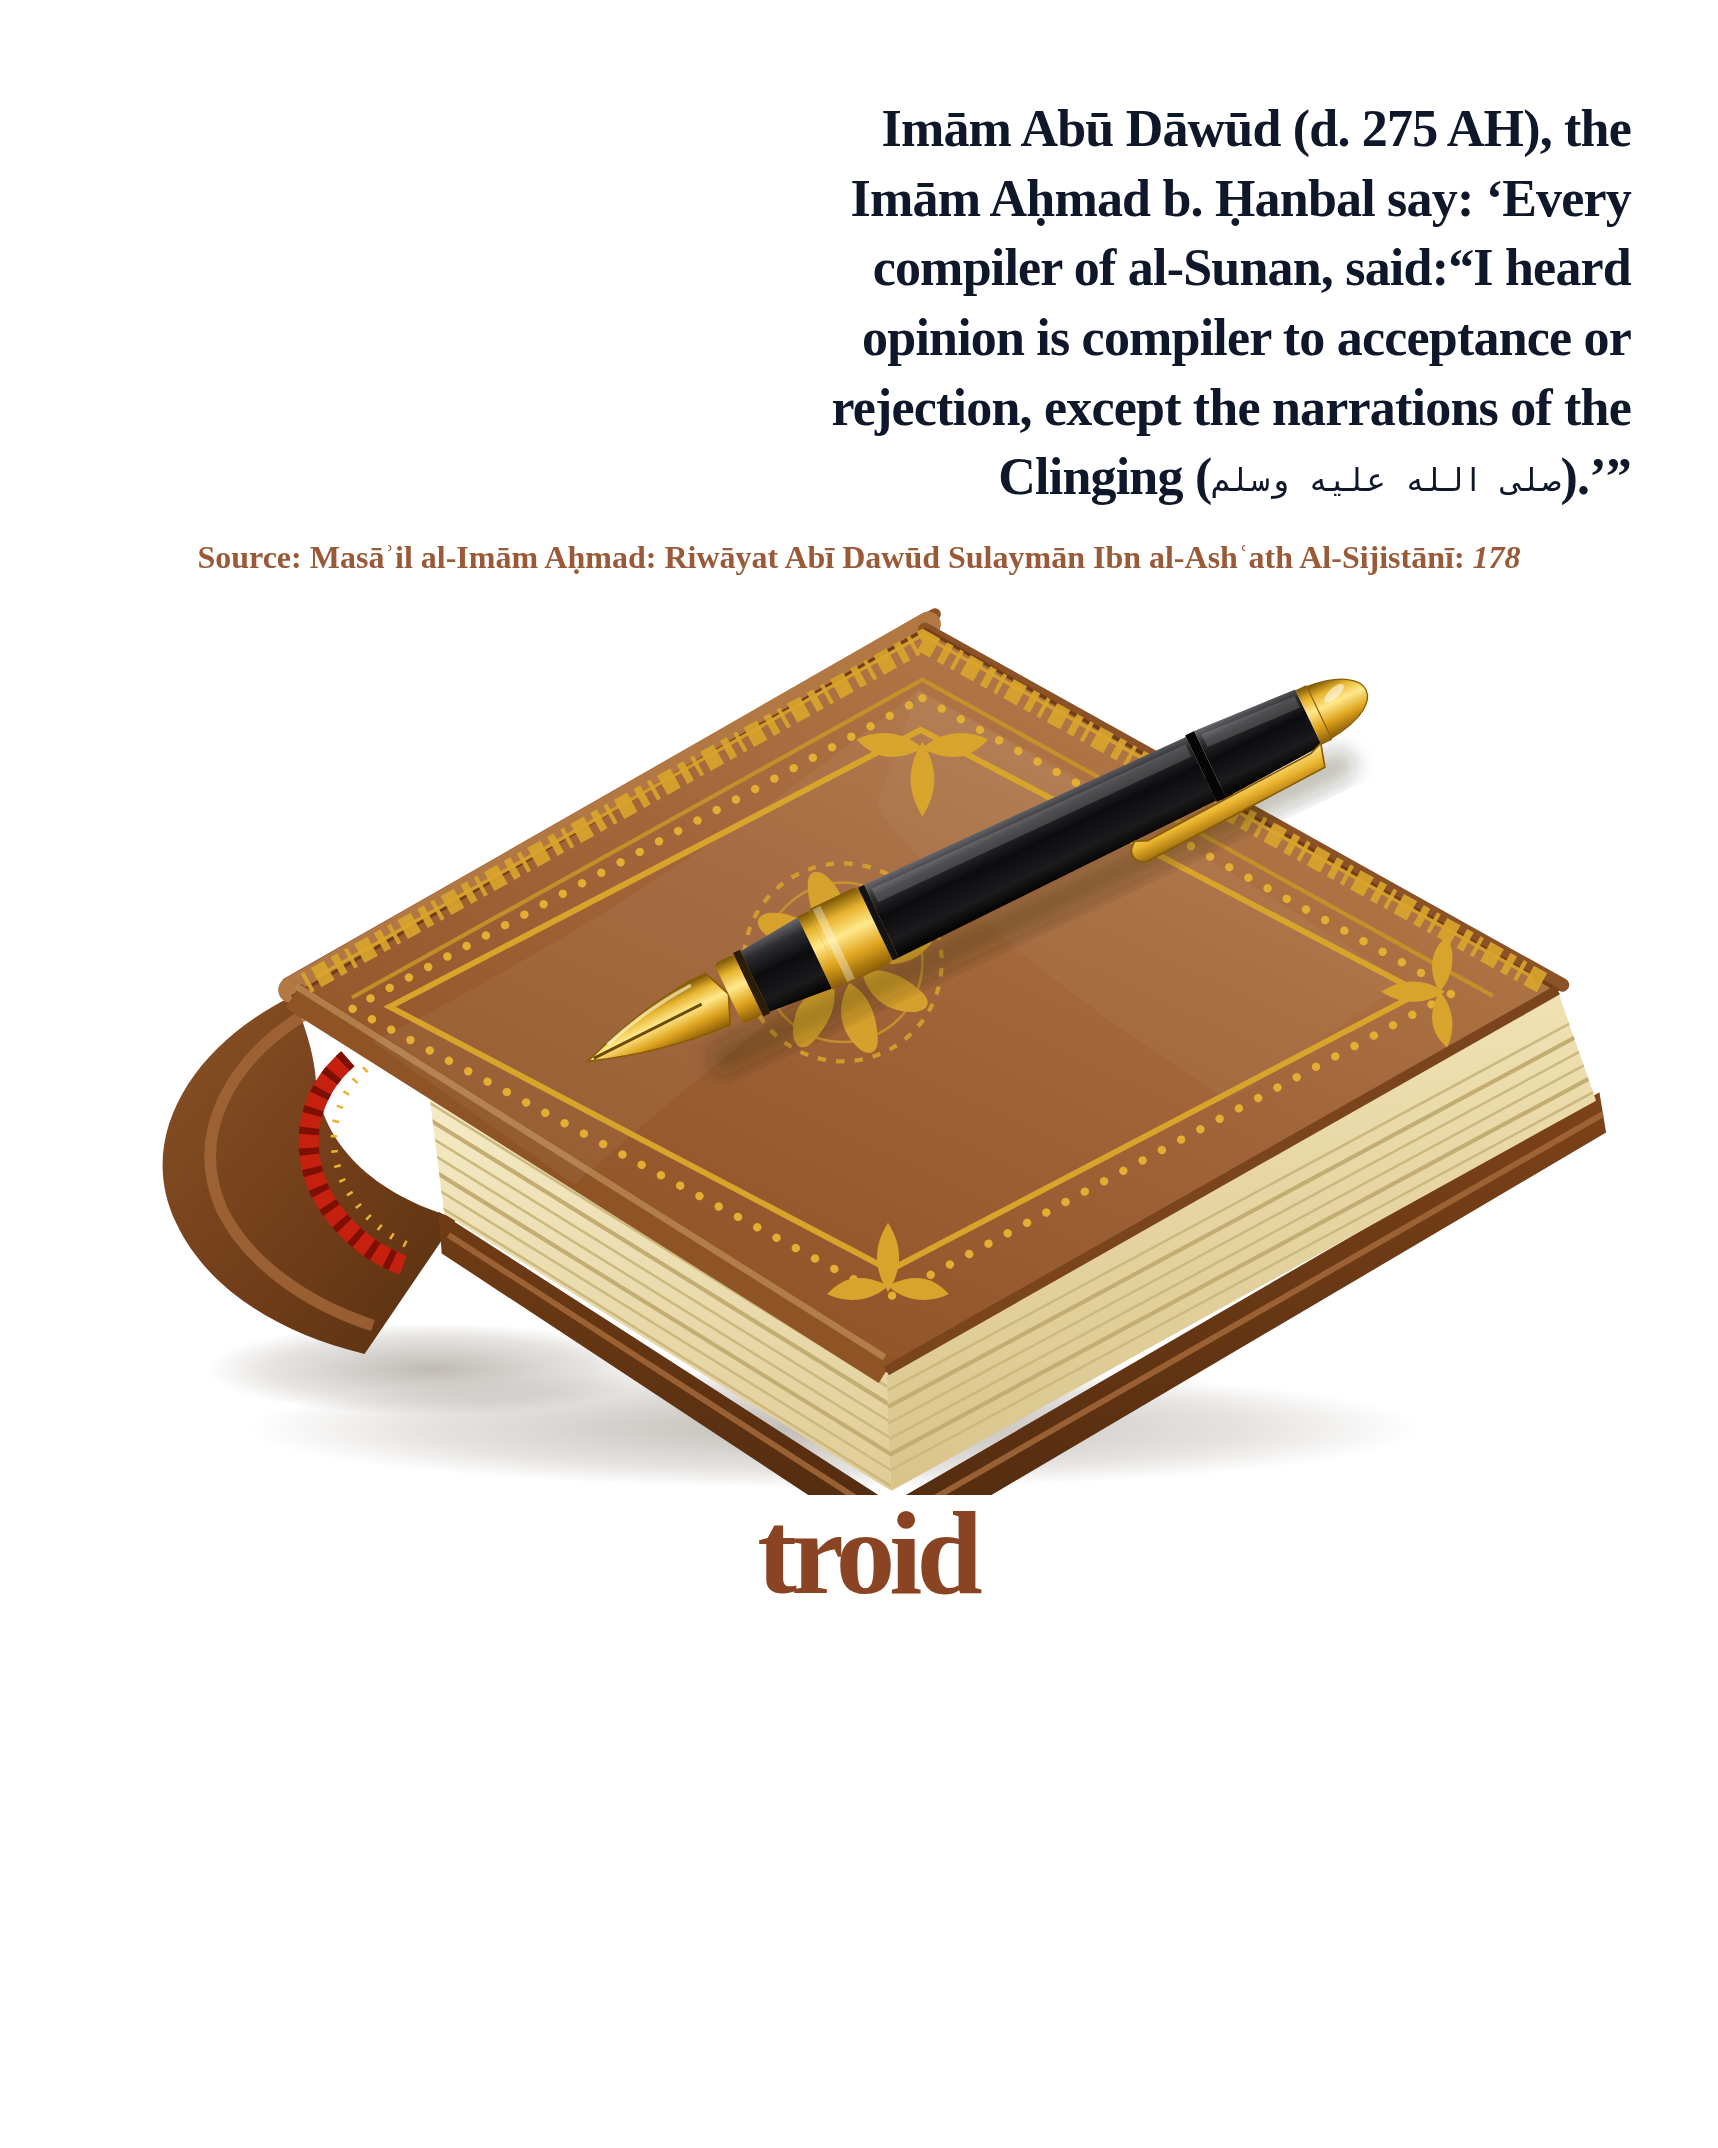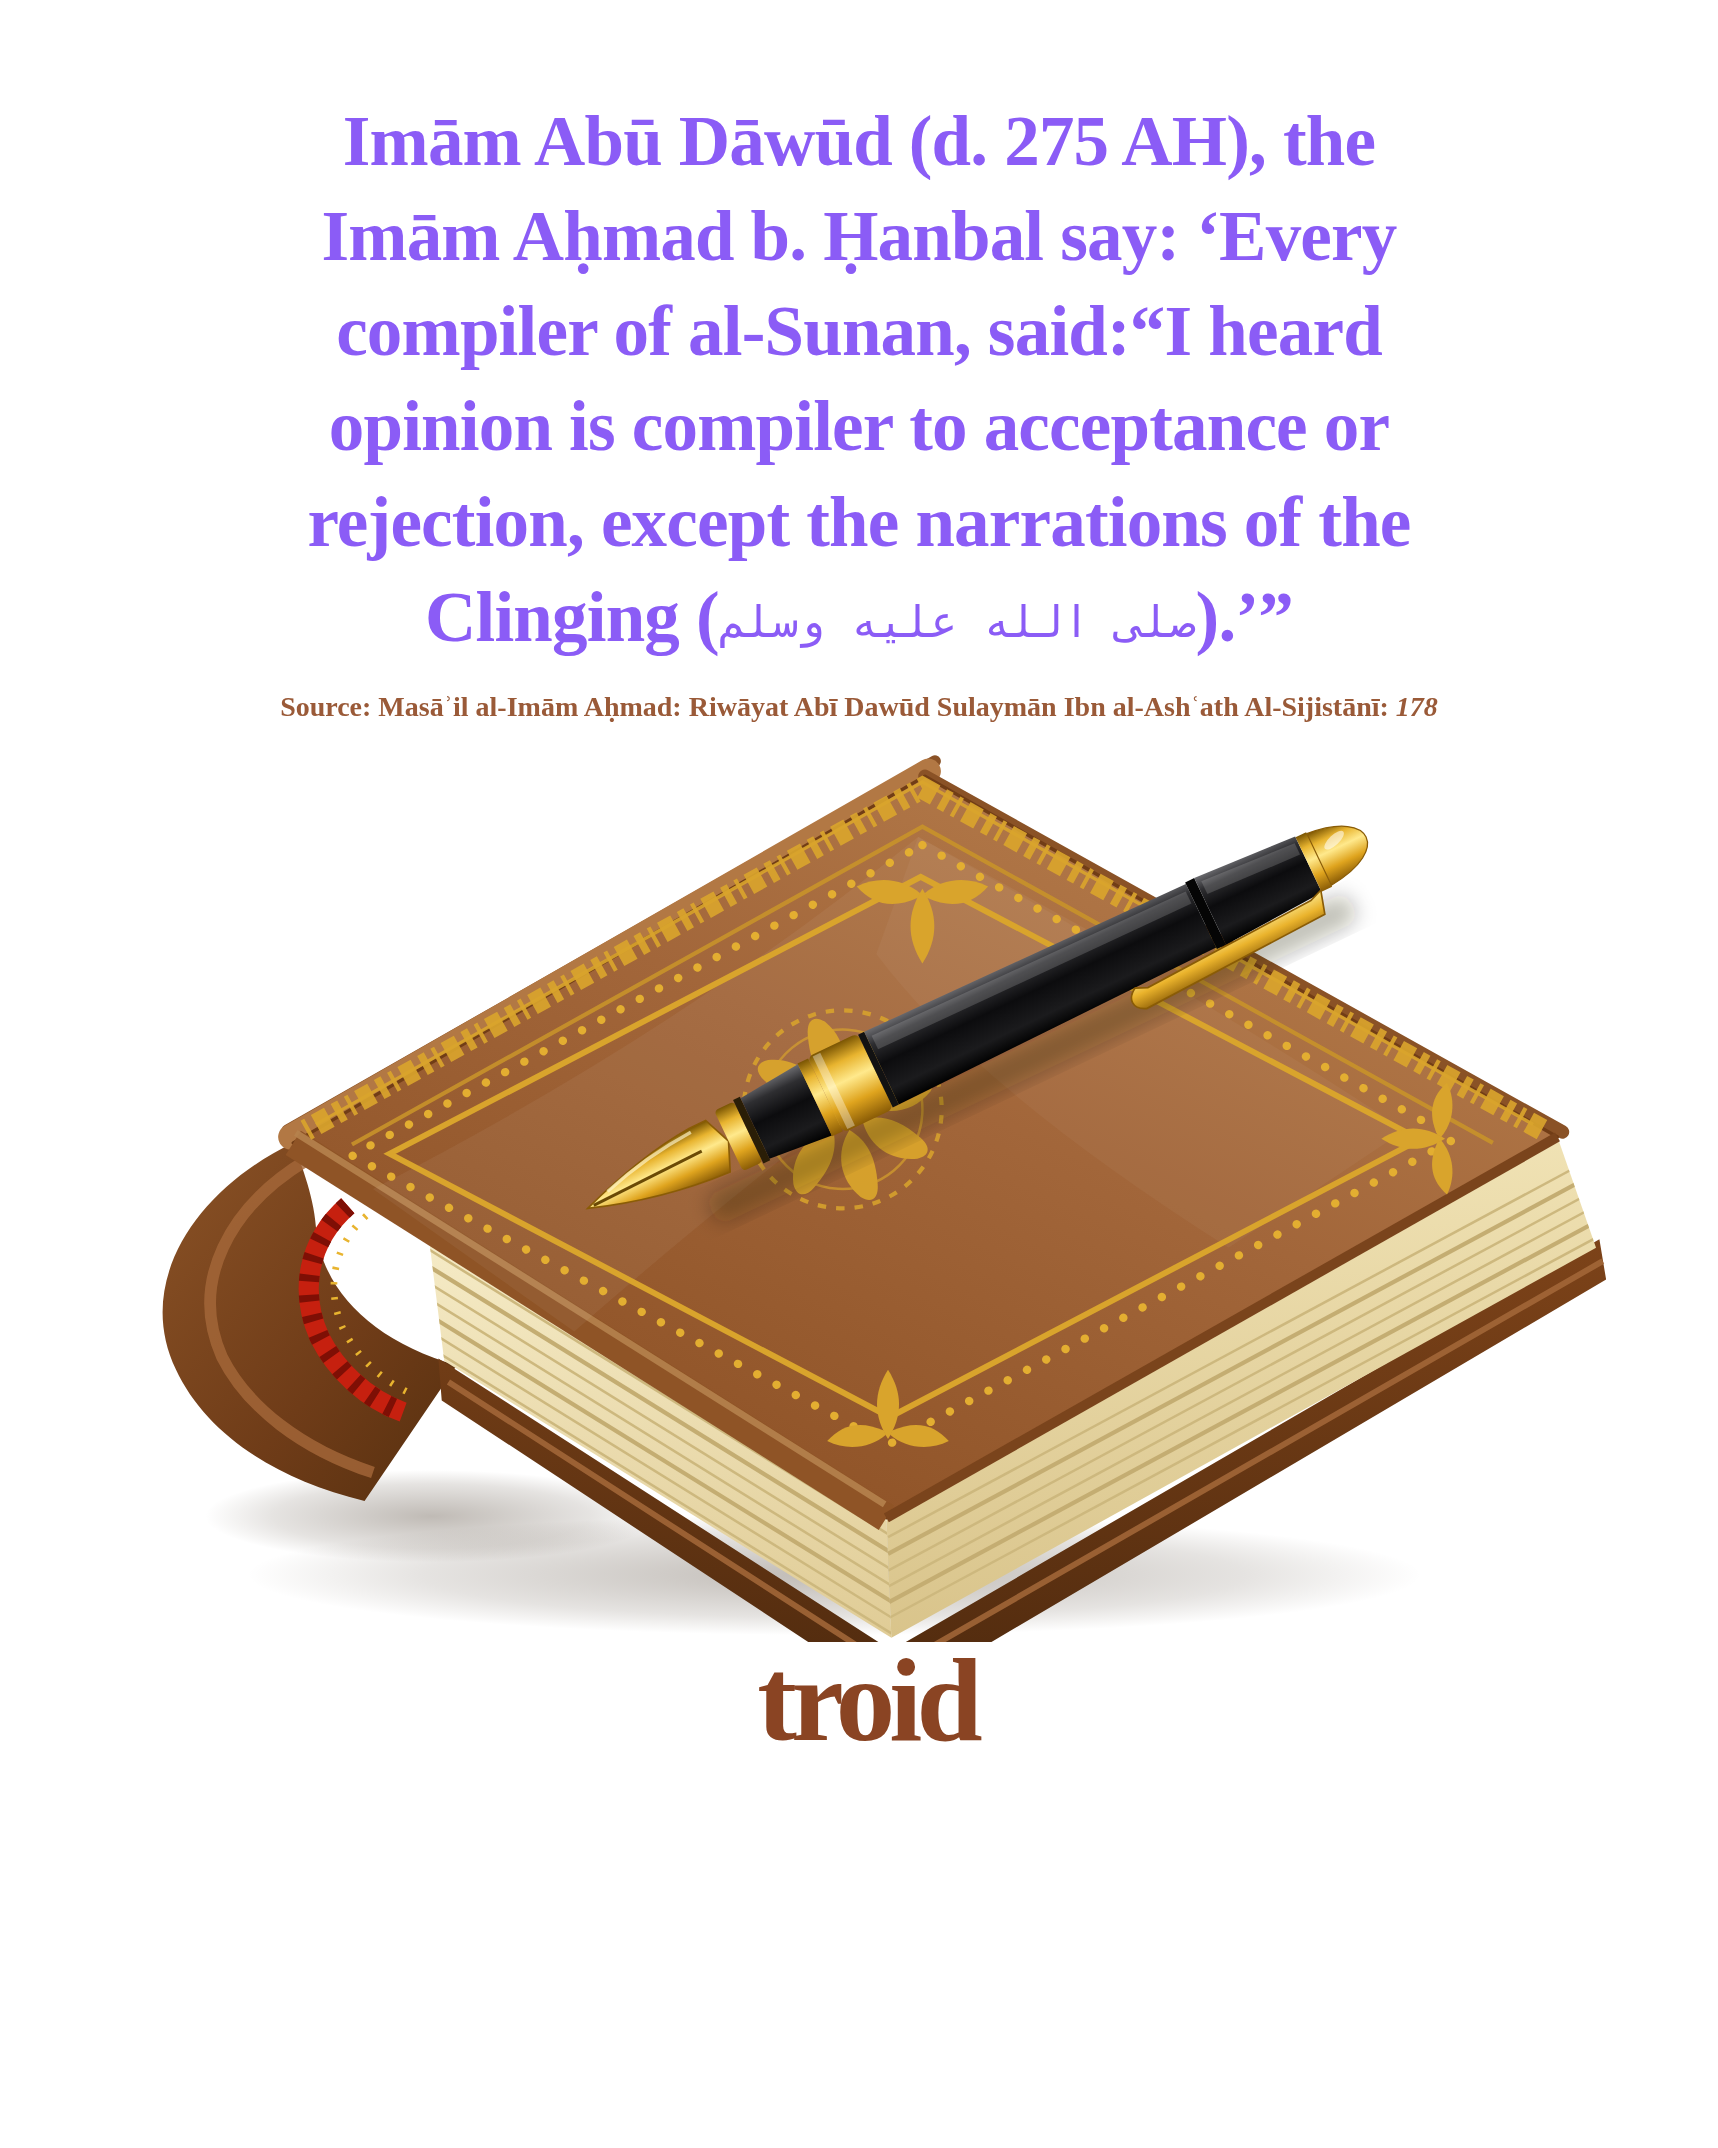--- a/index.html
+++ b/index.html
@@ -8,33 +8,33 @@
     background:#ffffff;
     font-family:"Liberation Serif","DejaVu Serif",serif;
   }
   .poster{width:100%;height:100%;position:relative;}
   .title{
     margin:59px 0 0 0;text-align:center;
     font-size:111px;line-height:1.15;font-weight:bold;letter-spacing:-1.7px;
     color:#93482a;white-space:nowrap;
   }
   .quote{
-    margin:94px auto 0;width:1544px;text-align:center;
-    font-size:71px;line-height:1.34;font-weight:bold;letter-spacing:-0.8px;
-    color:#8b5cf6;
+    margin:94px auto 0;width:1544px;text-align:right;
+    font-size:52px;line-height:1.34;font-weight:bold;letter-spacing:-0.8px;
+    color:#0f172a;
   }
   .quote .line{white-space:nowrap;}
   .arabic{
     font-family:Liberation Mono, monospace;
     font-weight:400;font-size:0.62em;vertical-align:0.08em;
     letter-spacing:0;
   }
   .source{
     margin:22px auto 0;width:1343px;text-align:center;
-    font-size:28px;line-height:1.45;font-weight:bold;
+    font-size:32px;line-height:1.45;font-weight:bold;
     color:#9a5a38;
   }
   .source .ref{font-style:italic;}
   .illustration-wrap{margin:8.4px auto 0;width:1527px;height:906px;}
   .logo{
     margin:5px 0 0 16px;text-align:center;
     font-size:119px;line-height:0.9;font-weight:bold;letter-spacing:-5.9px;
     color:#8a4423;
   }
 </style>

